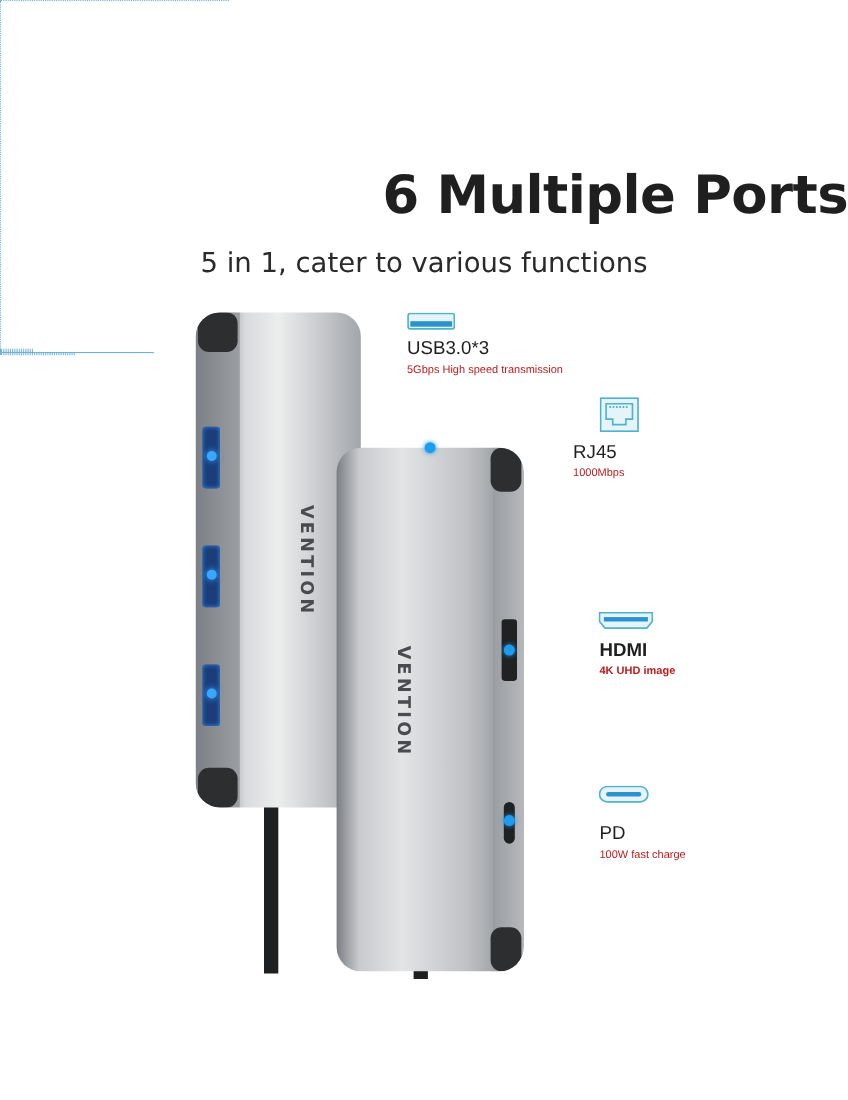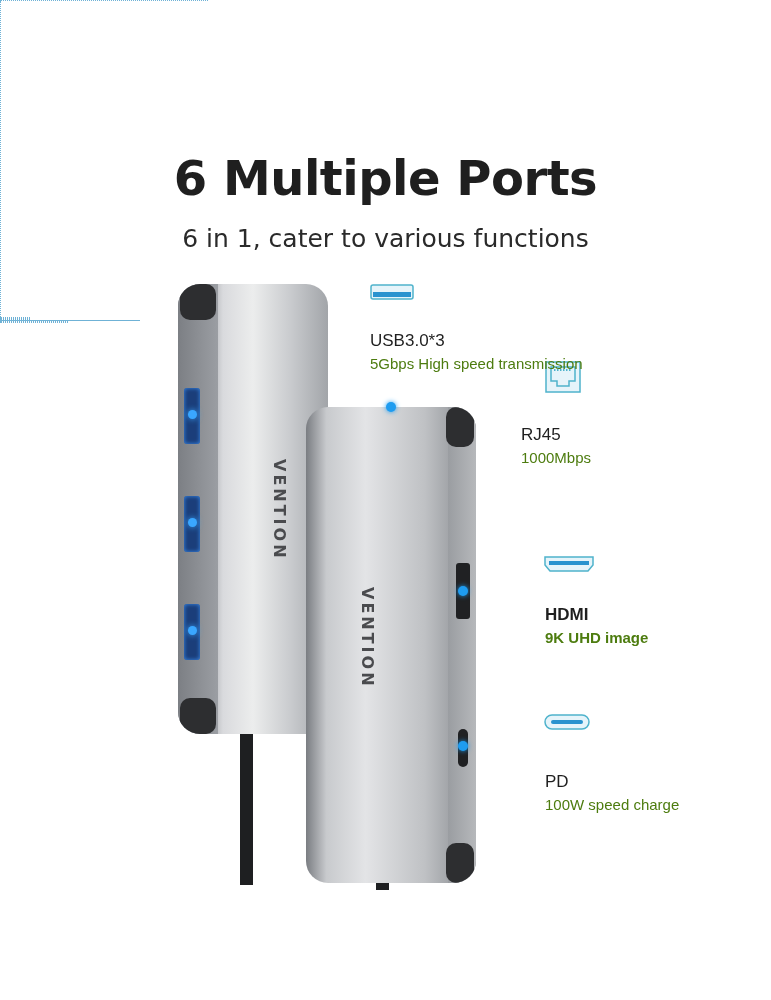--- a/index.html
+++ b/index.html
@@ -1,45 +1,45 @@
 <!DOCTYPE html>
 <html><head>
 <meta charset="utf-8">
 <style>
   html, body { margin:0; padding:0; background:#ffffff; }
   body { width:771px; height:1000px; position:relative; overflow:hidden; font-family:"Liberation Sans", sans-serif; color:#222; }
-  .title { position:absolute; left:0; width:771px; top:150px; text-align:center; font-family:"DejaVu Sans", sans-serif; font-weight:bold; font-size:48px; letter-spacing:-0.5px; color:#1f1f1f; }
+  .title { position:absolute; left:0; width:771px; top:150px; text-align:right; font-family:"DejaVu Sans", sans-serif; font-weight:bold; font-size:48px; letter-spacing:-0.5px; color:#1f1f1f; }
   .subtitle { position:absolute; left:0; width:771px; top:224px; text-align:center; font-family:"DejaVu Sans", sans-serif; font-size:25px; color:#2a2a2a; }
 
   .hub { position:absolute; border-radius:22px; overflow:hidden; }
   .hub1 { left:178px; top:284px; width:150px; height:450px; background:linear-gradient(90deg,#8d9095 0%,#9a9da2 18%,#d9dadd 30%,#eceded 50%,#c9cbce 75%,#a2a5a9 100%); }
   .hub1 .side { position:absolute; left:0; top:0; width:40px; height:100%; background:linear-gradient(90deg,#7c7f84,#9b9ea3); }
   .cap { position:absolute; background:#2d2e30; border-radius:10px; }
   .hub2 { left:306px; top:407px; width:170px; height:476px; background:linear-gradient(90deg,#7a7d82 0%,#c8cacd 12%,#e3e4e6 35%,#bfc1c4 70%,#9a9da1 88%,#85888c 100%); }
   .hub2 .side { position:absolute; right:0; top:0; width:28px; height:100%; background:linear-gradient(90deg,#9a9da1,#b6b8bb); }
   .brand { position:absolute; writing-mode:vertical-rl; font-family:"DejaVu Sans", sans-serif; font-weight:bold; letter-spacing:3px; color:#4a4b4e; font-size:16px; }
   .usbport { position:absolute; width:16px; height:56px; background:#1b3e7a; border-radius:3px; box-shadow:inset 0 0 4px #3b8ef0; }
   .usbport::after { content:""; position:absolute; left:4px; top:22px; width:9px; height:9px; border-radius:50%; background:#3aa7ff; box-shadow:0 0 6px #3aa7ff; }
   .hdmiport { position:absolute; width:14px; height:56px; background:#202123; border-radius:3px; }
   .cport { position:absolute; width:10px; height:38px; background:#202123; border-radius:5px; }
   .dot { position:absolute; width:10px; height:10px; border-radius:50%; background:#1e9cf0; box-shadow:0 0 5px #1e9cf0; }
   .cable { position:absolute; background:#1e1f21; }
   .hline { height:0; border-top:1px dotted #6fb2d6; }
   .vline { width:0; border-left:1px dotted #6fb2d6; }
 
-  .label { position:absolute;margin-top:24px; }
+  .label { position:absolute; }
   .label .name { font-size:17px; color:#1f1f1f; }
-  .label .desc { font-size:15px; color:#4d7c0f; margin-top:4px; }
+  .label .desc { font-size:10px; color:#b91c1c; margin-top:4px; }
   .icon { position:absolute; }
 </style>
 </head>
 <body>
 
 <div class="title">6 Multiple Ports</div>
-<div class="subtitle">6 in 1, cater to various functions</div>
+<div class="subtitle">5 in 1, cater to various functions</div>
 
 <div class="cable" style="left:240px; top:725px; width:13px; height:160px; border-radius:0 0 0 0;"></div>
 <div class="cable" style="left:376px; top:870px; width:13px; height:20px;"></div>
 
 <div class="hub hub1">
   <div class="side"></div>
   <div class="cap" style="left:2px; top:0; width:36px; height:36px;"></div>
   <div class="cap" style="left:2px; top:414px; width:36px; height:36px;"></div>
   <div class="usbport" style="left:6px; top:104px;"></div>
   <div class="usbport" style="left:6px; top:212px;"></div>
@@ -89,18 +89,18 @@
 <div class="label" style="left:370px; top:307px;">
   <div class="name">USB3.0*3</div>
   <div class="desc">5Gbps High speed transmission</div>
 </div>
 <div class="label" style="left:521px; top:401px;">
   <div class="name">RJ45</div>
   <div class="desc">1000Mbps</div>
 </div>
 <div class="label" style="left:545px; top:581px;font-weight:bold;">
   <div class="name">HDMI</div>
-  <div class="desc">9K UHD image</div>
+  <div class="desc">4K UHD image</div>
 </div>
 <div class="label" style="left:545px; top:748px;">
   <div class="name">PD</div>
-  <div class="desc">100W speed charge</div>
+  <div class="desc">100W fast charge</div>
 </div>
 
 </body></html>

